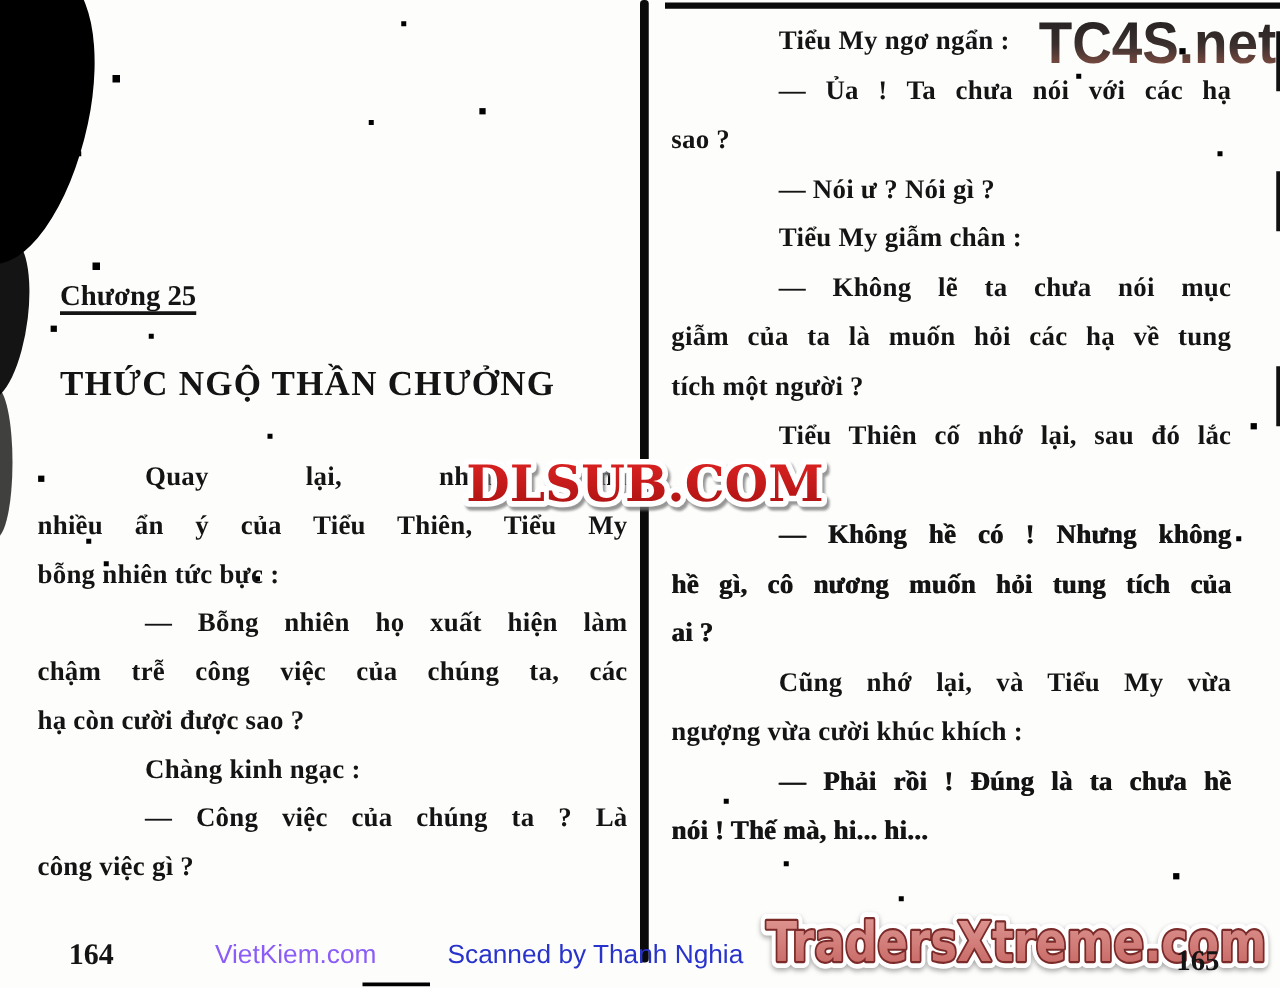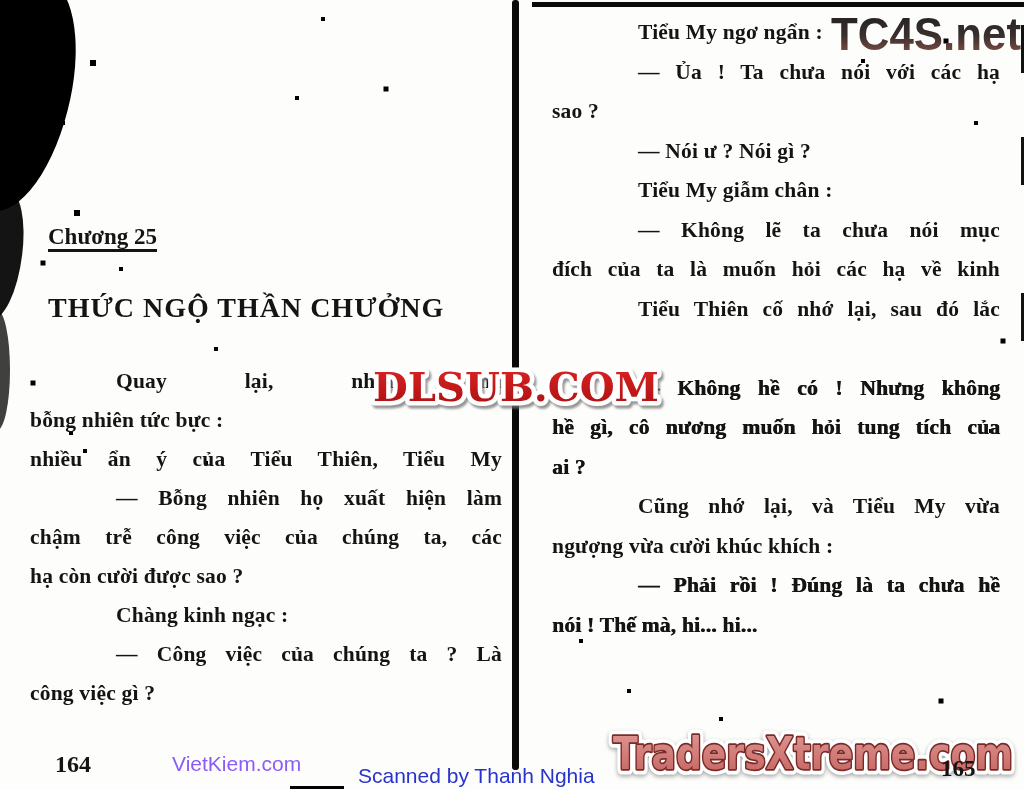--- a/index.html
+++ b/index.html
@@ -36,80 +36,81 @@
   .top-rule { position:absolute; left:532px; top:2px; width:492px; height:5px; background:#0a0a0a; z-index:2; }
 
   
   .lp-head { position:absolute; left:48px; width:470px; z-index:3; }
   .chapter { top:224px; font-size:23px; font-weight:700;
              text-decoration:underline; text-decoration-thickness:2.5px; text-underline-offset:5px; }
   .book-title { top:292px; font-size:28px; font-weight:700; letter-spacing:1px; }
 
   .lines { position:absolute; z-index:3; }
   #left-lines  { left:30px;  top:362px; width:472px; }
-  #right-lines { left:537px; top:13px;  width:448px;margin-left:15px; }
+  #right-lines { left:537px; top:13px;  width:448px; }
   .line { font-size:21.5px; font-weight:700; letter-spacing:.2px;
           text-align:left; overflow:visible; }
   #left-lines  .line { line-height:39px;  height:39px; }
   #right-lines .line { line-height:39.5px; height:39.5px; }
   .line.justify { text-align:justify; text-align-last:justify; }
   .line.indent { padding-left:86px; }
   .line.bold { text-shadow:.6px 0 0 #141414;font-family:Liberation Serif, serif; }
 
   
   .wm { position:absolute; z-index:6; pointer-events:none; }
   #wm-tc4s { left:828px; top:4px; }
   #wm-dlsub { left:366px; top:360px; filter:drop-shadow(2px 3px 1px rgba(115,115,115,.75)); }
   #wm-traders { left:606px; top:722px; filter:drop-shadow(0 2px 2px rgba(110,110,110,.6)); }
   .wm text { font-weight:bold; }
 
   
   .footer-item { position:absolute; z-index:7; }
   #pn-left  { left:55px;  top:751px; font-size:24px; font-weight:700; }
   #site-link { left:172px; top:752px; font-family:"Liberation Sans",sans-serif; font-size:21px; color:#8b5cf6; }
-  #scan-credit { left:358px; top:752px; font-family:"Liberation Sans",sans-serif; font-size:21px; color:#2833cc;margin-top:12px; }
+  #scan-credit { left:358px; top:752px; font-family:"Liberation Sans",sans-serif; font-size:21px; color:#2833cc; }
   #pn-right { left:941px; top:756px; font-size:23px; font-weight:700; }
 </style>
 </head>
 <body>
 
 <div class="blob"></div>
 <div class="blob2"></div>
 <div class="blob3"></div>
 <div class="speckles"></div>
 <div class="edge-marks"></div>
 <div class="bottom-dash"></div>
 <div class="spine"></div>
 <div class="top-rule"></div>
 
 <div>
   <div class="lp-head chapter">Chương 25</div>
   <div class="lp-head book-title">THỨC NGỘ THẦN CHƯỞNG</div>
   <div class="lines" id="left-lines">
       <div class="line indent justify">Quay lại, nhìn thấ</div>
+      <div class="line justify">nhiều ẩn ý của Tiểu Thiên, Tiểu My</div>
       <div class="line">bỗng nhiên tức bực :</div>
-      <div class="line justify">nhiều ẩn ý của Tiểu Thiên, Tiểu My</div>
       <div class="line indent justify">— Bỗng nhiên họ xuất hiện làm</div>
       <div class="line justify">chậm trễ công việc của chúng ta, các</div>
       <div class="line">hạ còn cười được sao ?</div>
       <div class="line indent">Chàng kinh ngạc :</div>
       <div class="line indent justify">— Công việc của chúng ta ? Là</div>
       <div class="line">công việc gì ?</div>
     </div>
 </div>
 
 <div>
   <div class="lines" id="right-lines">
       <div class="line indent">Tiểu My ngơ ngẩn :</div>
       <div class="line indent justify">— Ủa ! Ta chưa nói với các hạ</div>
       <div class="line">sao ?</div>
       <div class="line indent">— Nói ư ? Nói gì ?</div>
       <div class="line indent">Tiểu My giẫm chân :</div>
       <div class="line indent justify">— Không lẽ ta chưa nói mục</div>
-      <div class="line justify">đích của ta là muốn hỏi các hạ về kinh</div>
+      <div class="line justify">giẫm của ta là muốn hỏi các hạ về tung</div>
+      <div class="line">tích một người ?</div>
       <div class="line indent justify">Tiểu Thiên cố nhớ lại, sau đó lắc</div>
       <div class="line spacer"></div>
       <div class="line indent justify bold">— Không hề có ! Nhưng không</div>
       <div class="line justify bold">hề gì, cô nương muốn hỏi tung tích của</div>
       <div class="line bold">ai ?</div>
       <div class="line indent justify">Cũng nhớ lại, và Tiểu My vừa</div>
       <div class="line">ngượng vừa cười khúc khích :</div>
       <div class="line indent justify bold">— Phải rồi ! Đúng là ta chưa hề</div>
       <div class="line bold">nói ! Thế mà, hi... hi...</div>
     </div>

